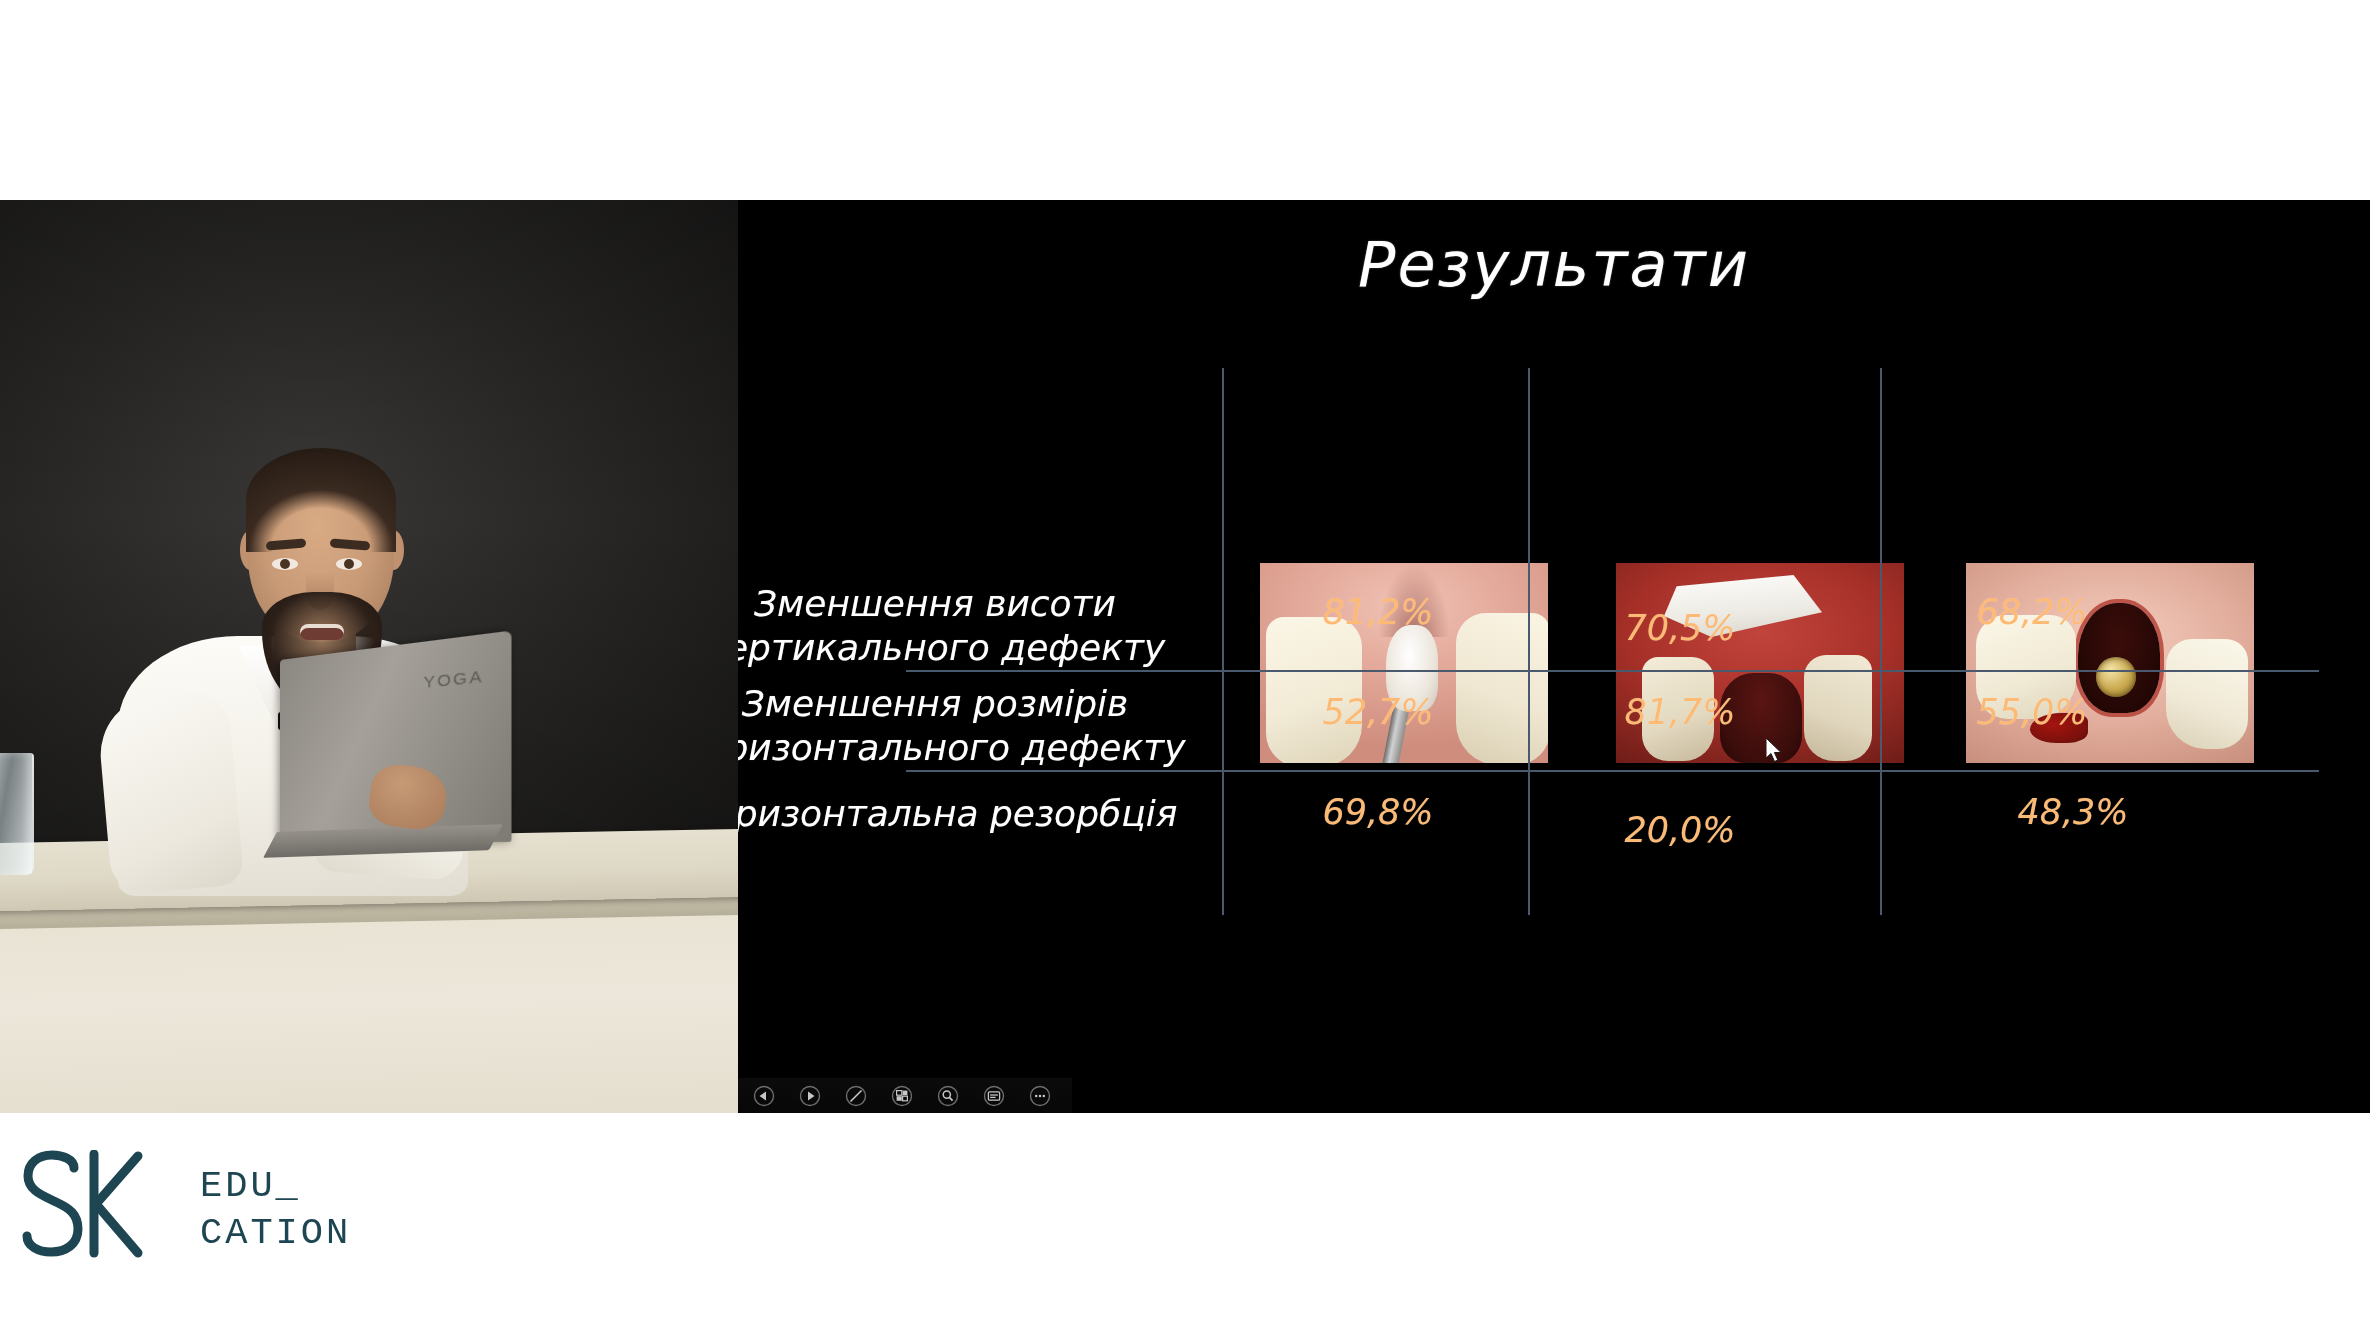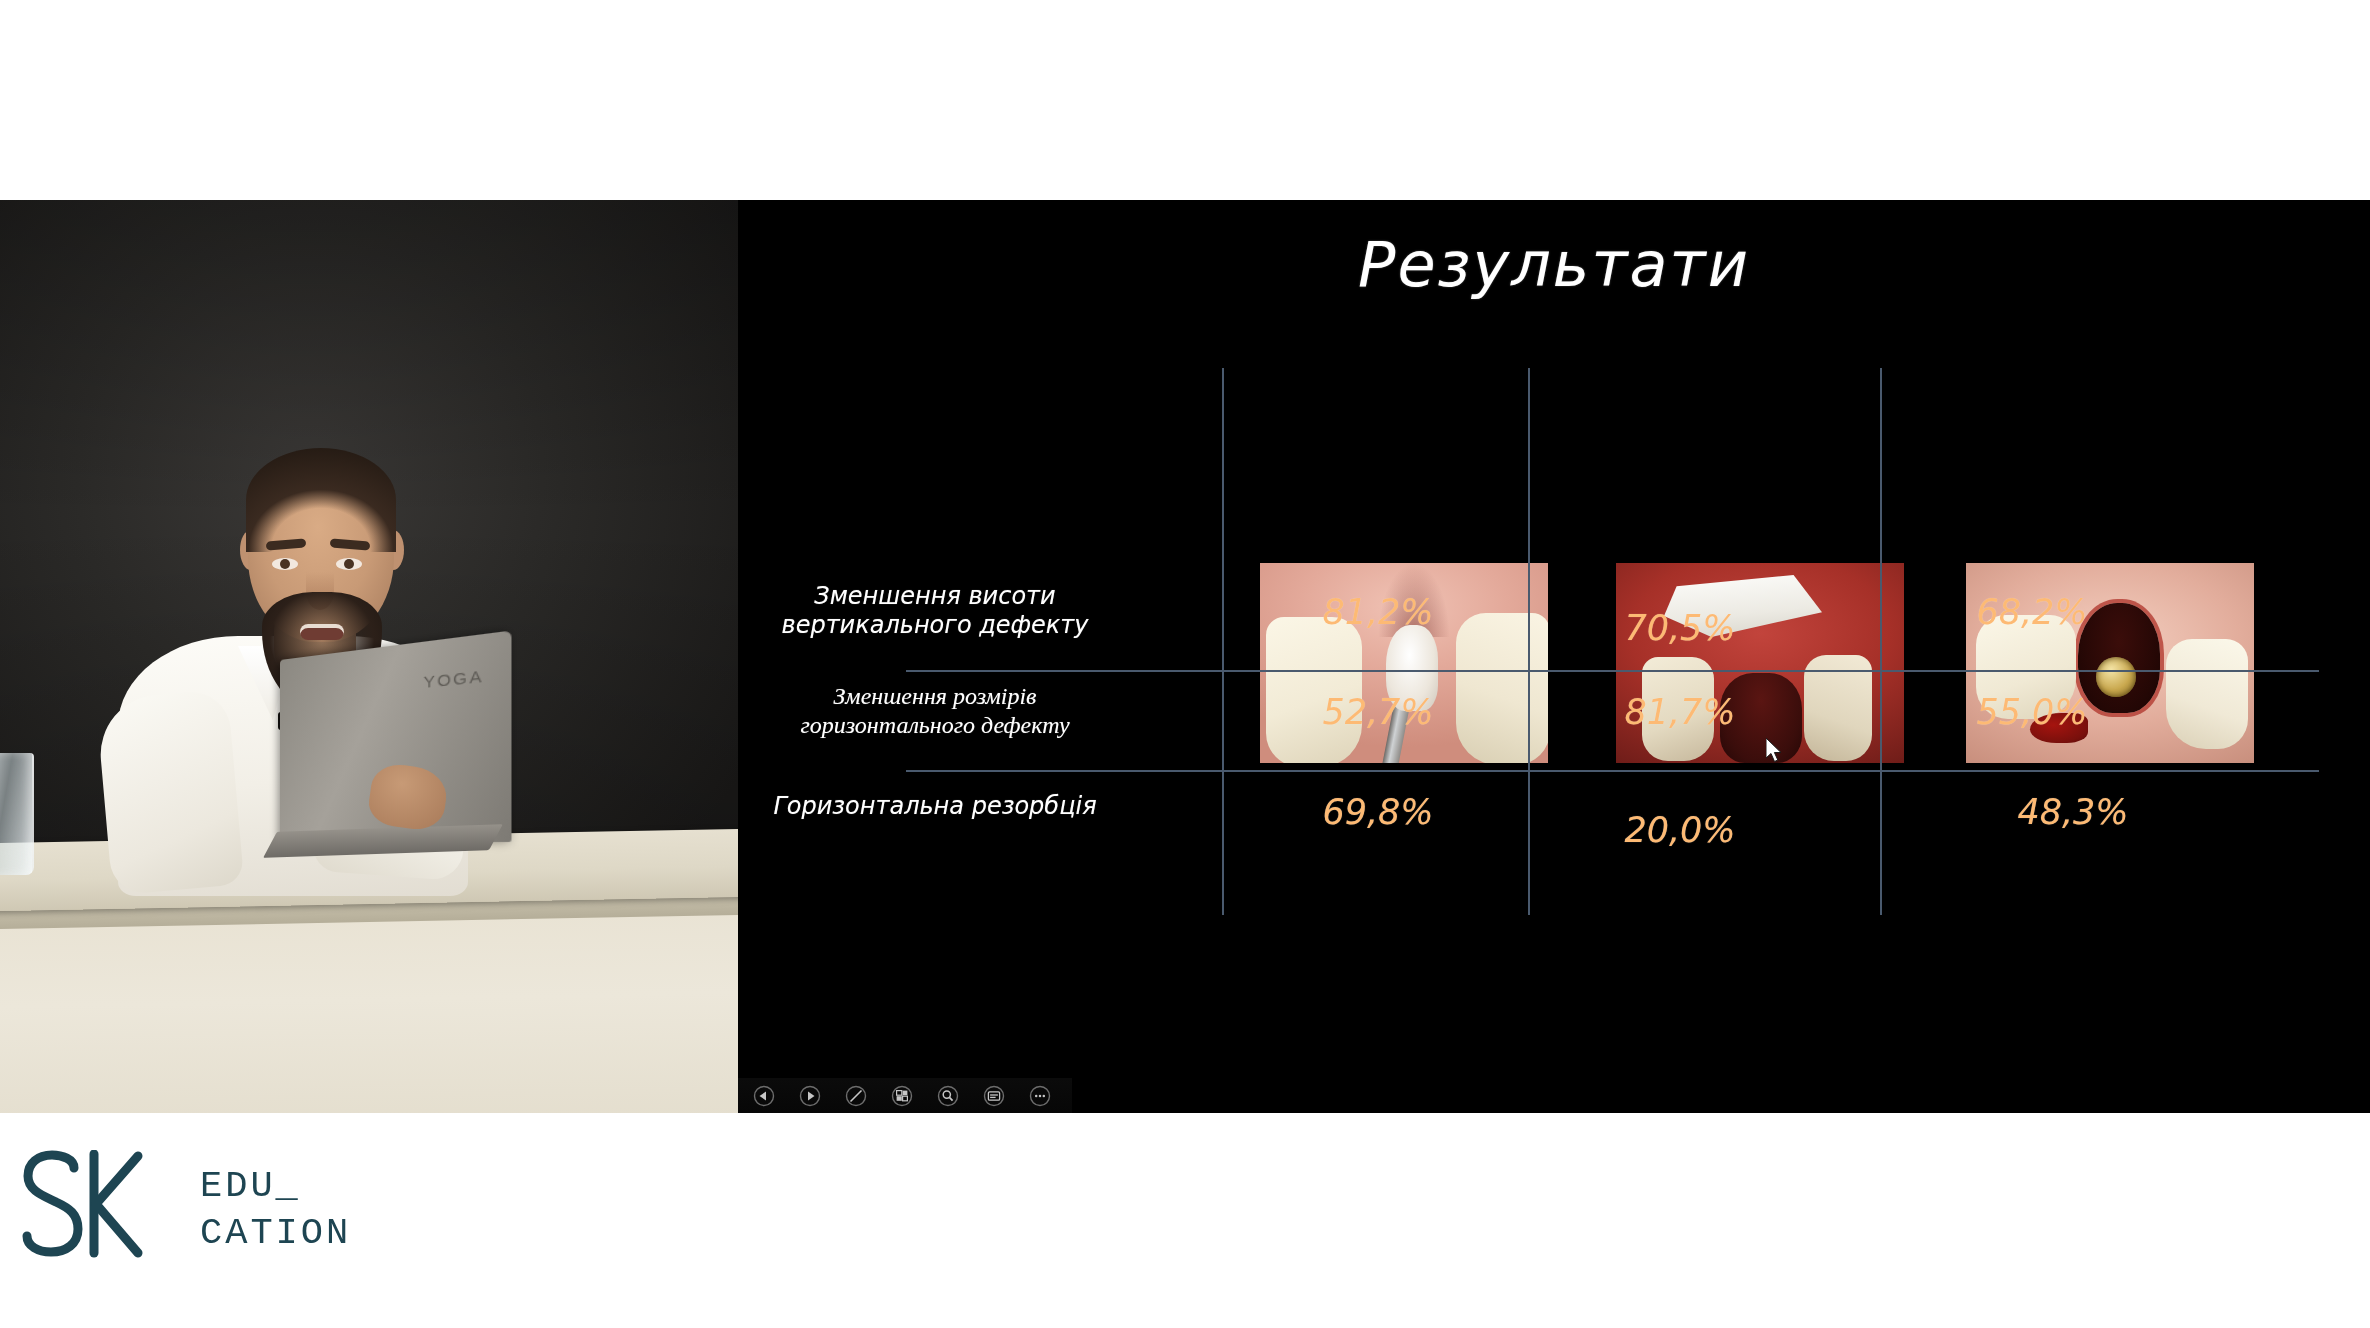--- a/index.html
+++ b/index.html
@@ -488,21 +488,21 @@
 
   
   .row-label {
     position: absolute;
     right: 1155px;
     width: 560px;
     text-align: center;
     color: #ffffff;
     font-family: "DejaVu Sans", sans-serif;
     font-style: italic;
-    font-size: 24px;
+    font-size: 36px;
     line-height: 1.22;
     text-shadow: 0 0 1px rgba(255,255,255,.4);
   }
   .cell-val {
     position: absolute;
     width: 300px;
     text-align: center;
     color: #fdba74;
     font-family: "DejaVu Sans", sans-serif;
     font-style: italic;
@@ -644,21 +644,21 @@
       <div class="grid-h" style="left:168px; top:570px; width:1413px;"></div>
 
       <div class="row-label" style="top:382px;">
         <div>Зменшення висоти</div>
         <div>вертикального дефекту</div>
       </div>
       <div class="cell-val" style="left:490px; top:392px;">81,2%</div>
       <div class="cell-val" style="left:792px; top:408px;">70,5%</div>
       <div class="cell-val" style="left:1144px; top:392px;">68,2%</div>
 
-      <div class="row-label" style="top:482px;font-family:Liberation Serif, serif;">
+      <div class="row-label" style="top:482px;">
         <div>Зменшення розмірів</div>
         <div>горизонтального дефекту</div>
       </div>
       <div class="cell-val" style="left:490px; top:492px;">52,7%</div>
       <div class="cell-val" style="left:792px; top:492px;">81,7%</div>
       <div class="cell-val" style="left:1144px; top:492px;">55,0%</div>
 
       <div class="row-label" style="top:592px;">
         <div>Горизонтальна резорбція</div>
       </div>

